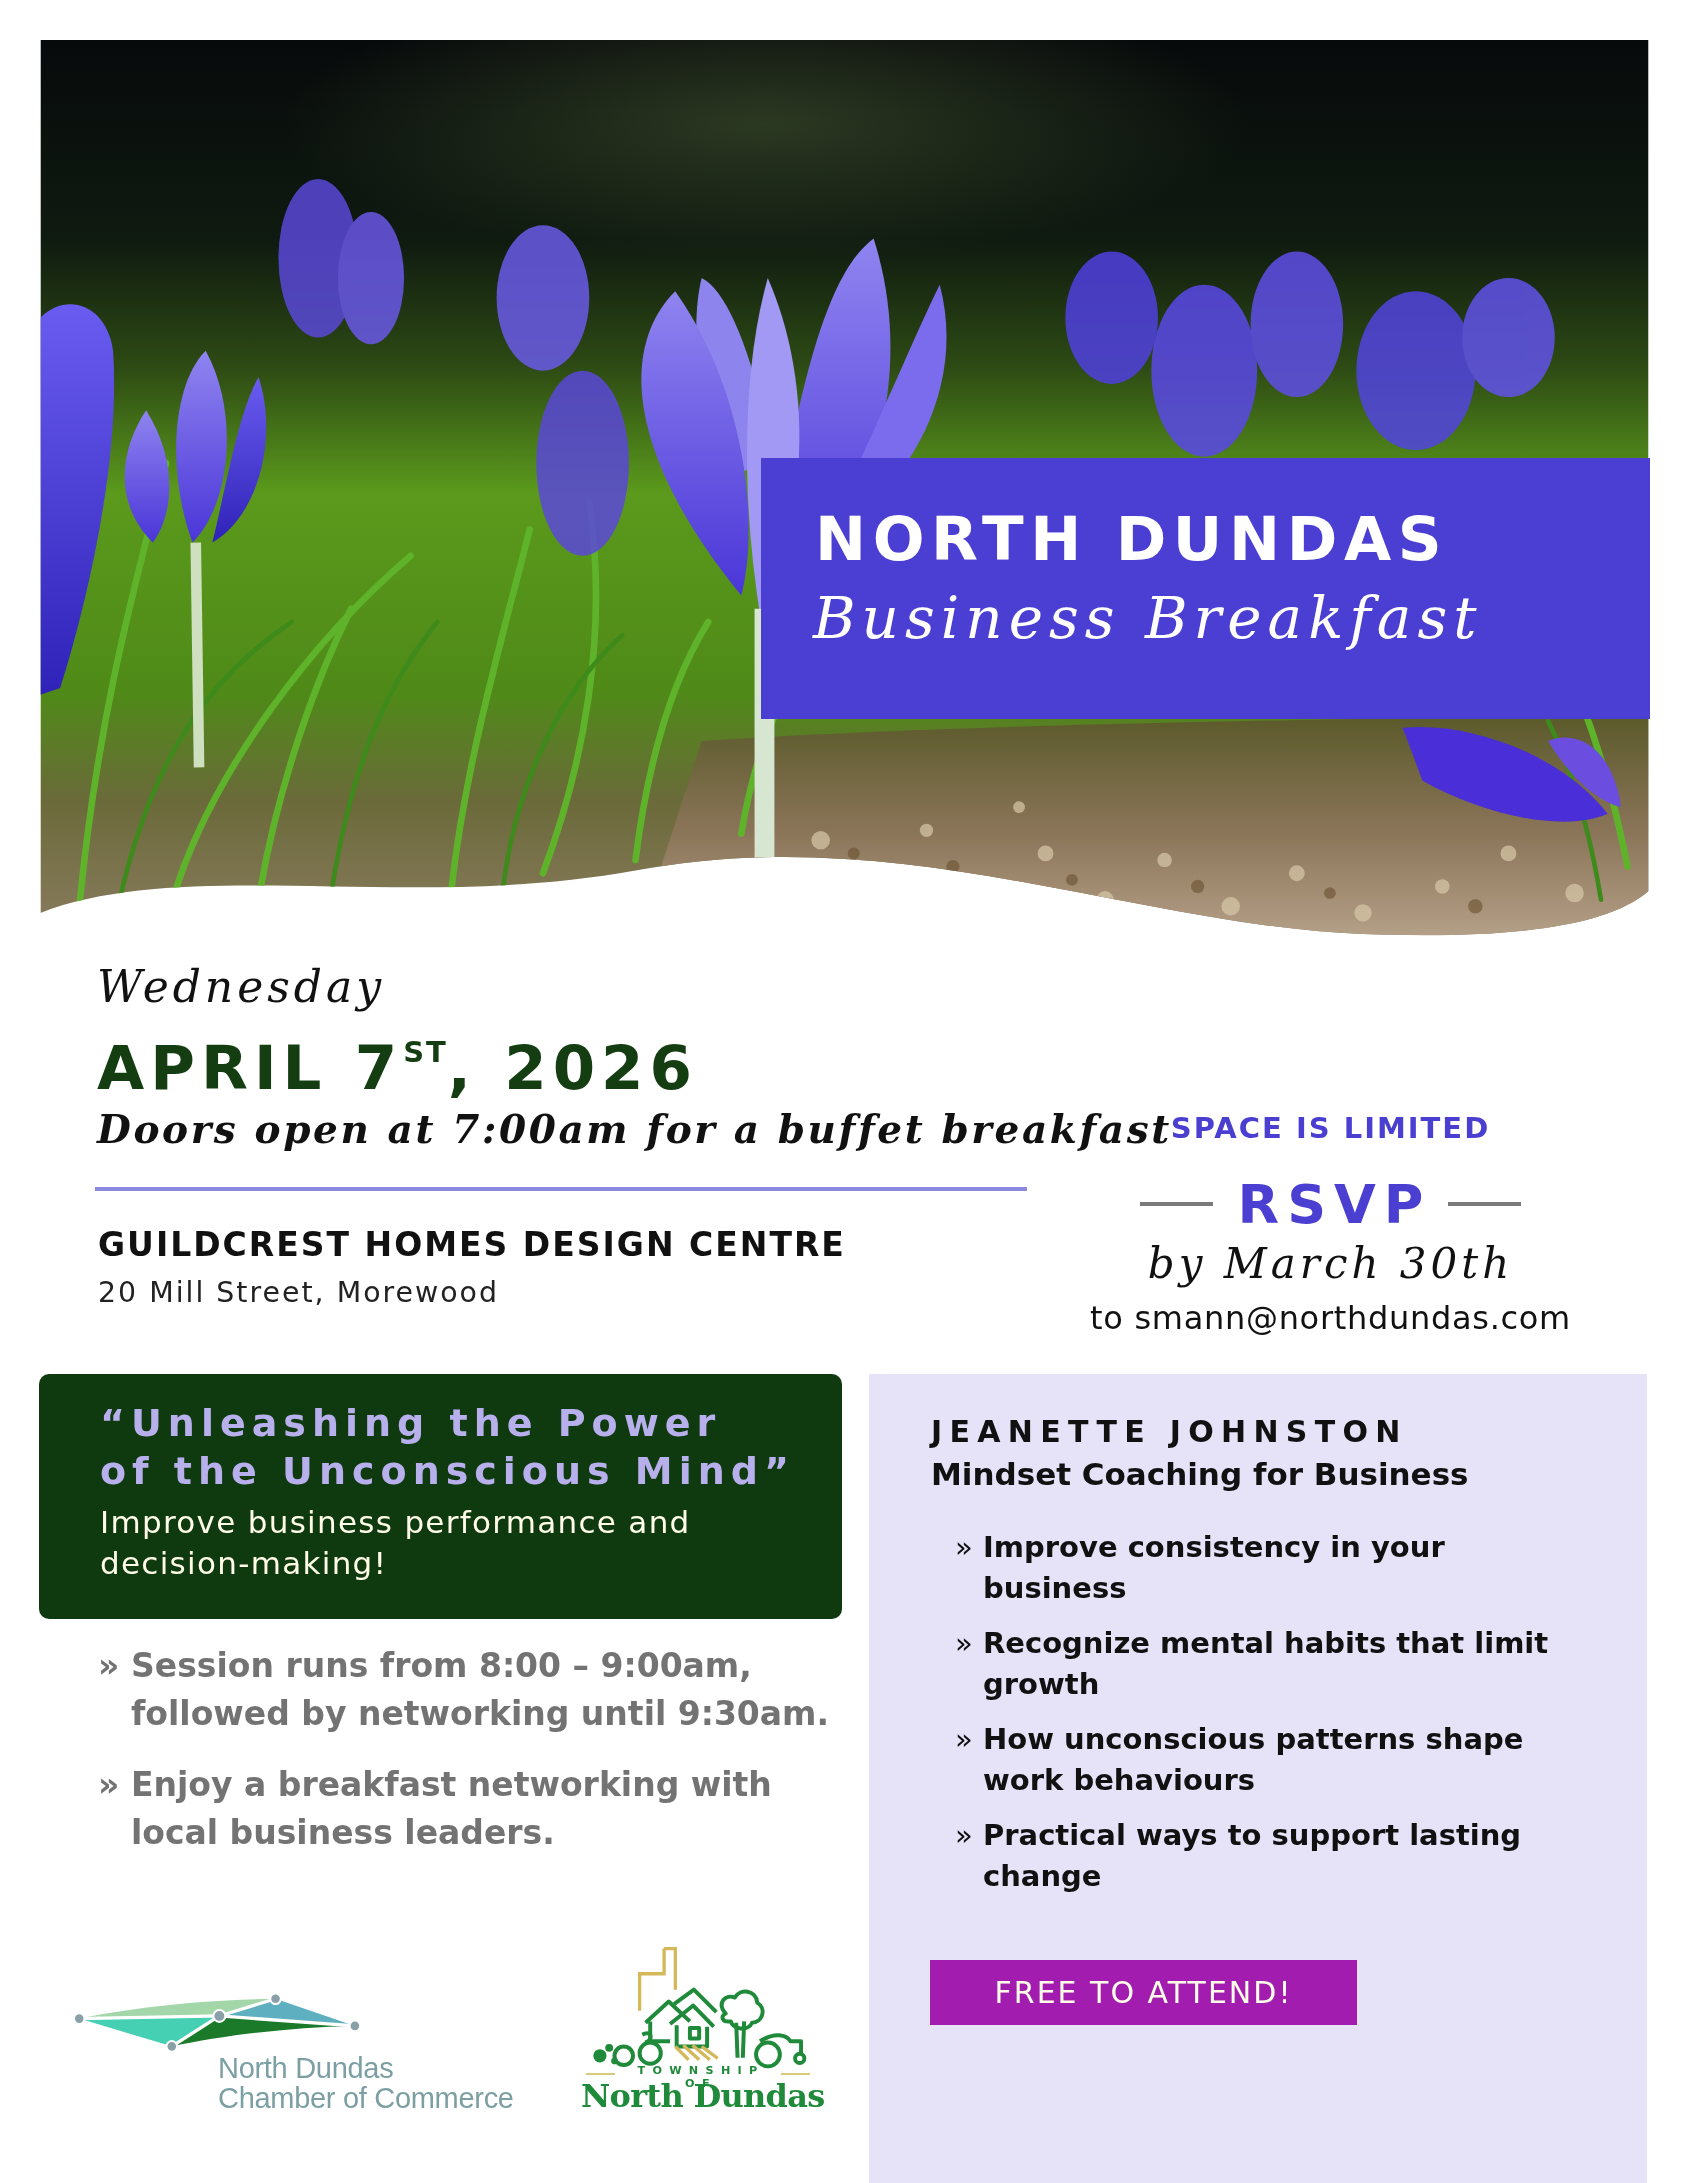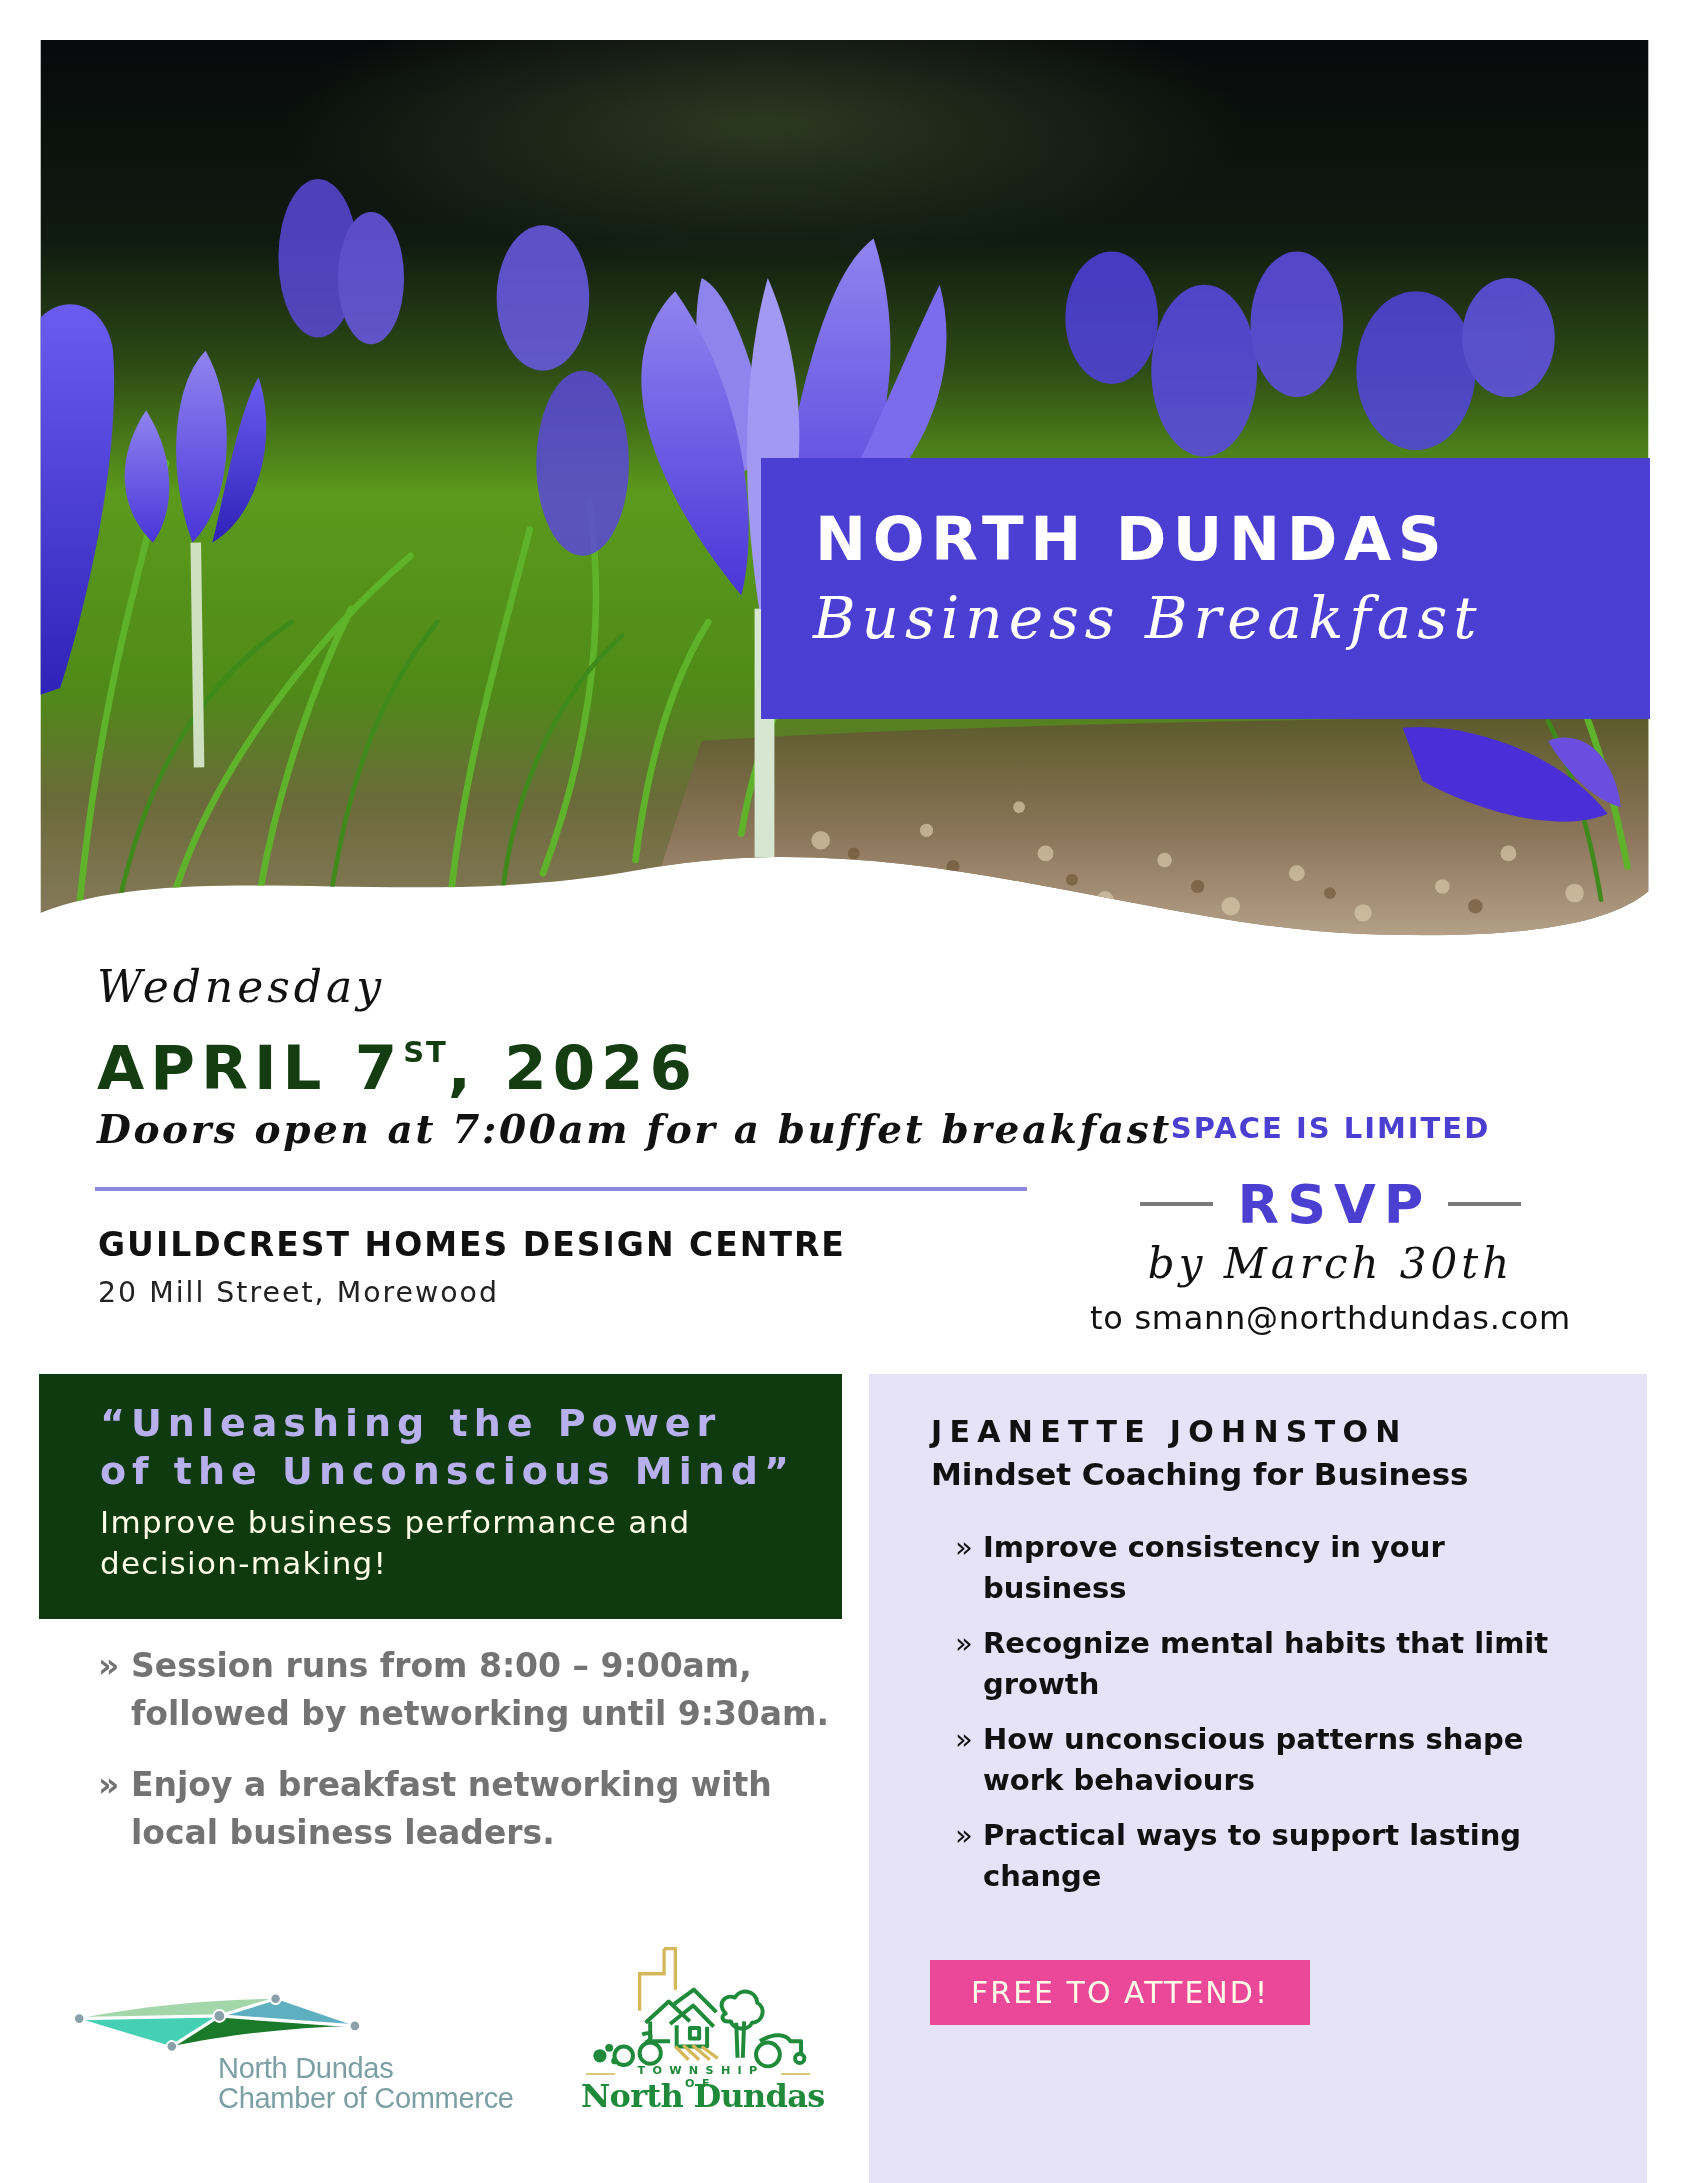--- a/index.html
+++ b/index.html
@@ -37,21 +37,21 @@
                    letter-spacing:2px; color:#4a3fd0; line-height:46px; }
   #rsvp-row { display:flex; align-items:center; justify-content:center; height:64px; margin-top:21px; }
   .rsvp-rule { width:73px; height:3.3px; background:#7a7a7a; }
   #rsvp-word { font-family:"DejaVu Sans", sans-serif; font-weight:bold; font-size:54px;
                letter-spacing:8px; color:#4a3fd0; margin:0 17px 0 25px; }
   #by-date { font-family:"DejaVu Serif", serif; font-style:italic; font-size:42px;
              letter-spacing:4px; color:#111; line-height:56px; }
   #email { font-family:"DejaVu Sans", sans-serif; font-size:32px; color:#111; line-height:52px; letter-spacing:0.7px; }
 
   
-  #session-box { left:39px; top:1374px; width:803px; height:245px; background:#0f3a10; }
+  #session-box { left:39px; top:1374px; width:803px; height:245px; background:#0f3a10;border-radius:10px; }
   #session-title { left:61px; top:25px; font-family:"DejaVu Sans", sans-serif; font-weight:bold;
                    font-size:38px; letter-spacing:6px; line-height:48px; color:#b8b0ec; white-space:nowrap; }
   #session-sub { left:61px; top:128px; font-family:"DejaVu Sans", sans-serif;
                  font-size:31px; letter-spacing:1.3px; line-height:41px; color:#fffde8; }
 
   
   #left-bullets { left:98px; top:1642px; width:741px; }
   .lb { font-family:"DejaVu Sans", sans-serif; font-size:33px; line-height:48px; color:#737373;
         padding-left:33px; text-indent:-33px; margin-bottom:23px; font-weight:700; }
   .raquo { display:inline-block; width:33px; text-indent:0; }
@@ -60,21 +60,21 @@
   #speaker-box { left:869px; top:1374px; width:778px; height:827px; background:#e6e3f9; }
   #speaker-name { left:62px; top:40px; font-family:"DejaVu Sans", sans-serif; font-weight:bold;
                   font-size:30px; letter-spacing:7.3px; color:#111; white-space:nowrap; }
   #speaker-topic { left:62px; top:82px; font-family:"DejaVu Sans", sans-serif; font-weight:bold;
                    font-size:31px; color:#111; white-space:nowrap; }
   #speaker-bullets { left:86px; top:153px; width:662px; }
   .sb { font-family:"DejaVu Sans", sans-serif; font-weight:bold; font-size:29px; line-height:41px;
         color:#111; padding-left:28px; text-indent:-28px; margin-bottom:14px; }
   .sb .raquo { width:28px; font-weight:normal; }
 
-  #free-button { left:930px; top:1960px; width:380px; height:65px; background:#ec4899;
+  #free-button { left:930px; top:1960px; width:427px; height:65px; background:#a21caf;
                  color:#fffde8; font-family:"DejaVu Sans", sans-serif; font-size:30px;
                  letter-spacing:2px; display:flex; align-items:center; justify-content:center; }
 
   
   #chamber-logo { left:66px; top:1978px; width:476px; height:146px; }
   #chamber-name { left:218px; top:2053px; font-family:"Liberation Sans", sans-serif; font-size:29px;
                   line-height:30px; color:#7b9fa3; white-space:nowrap; letter-spacing:-0.3px; }
   #township-logo { left:576px; top:1942px; width:245px; height:172px; }
   #township-tag { left:635px; top:2064px; width:132px; text-align:center; font-family:"DejaVu Sans", sans-serif;
                   font-weight:bold; font-size:11.2px; letter-spacing:7.3px; color:#1f8a3a; }

